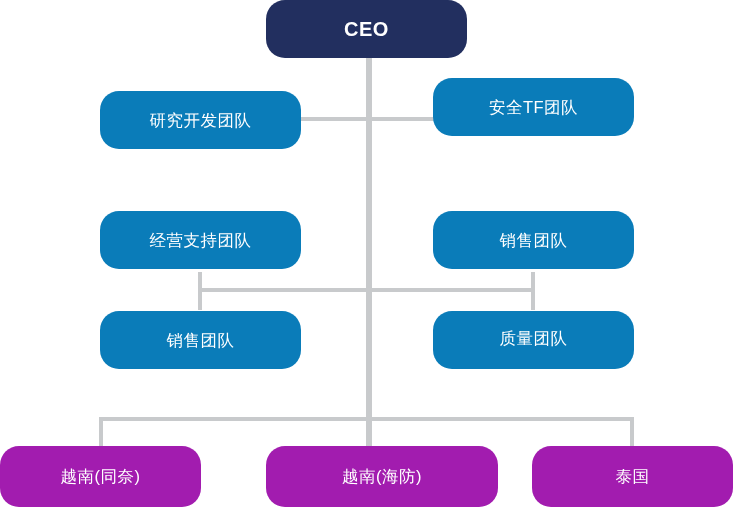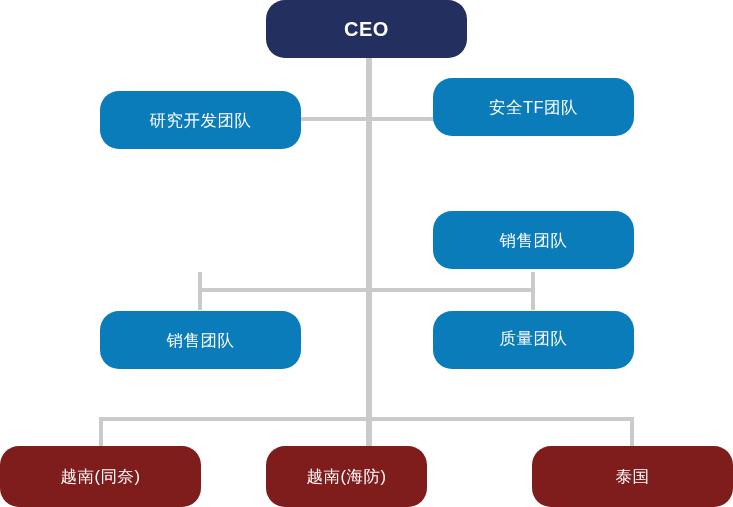--- a/index.html
+++ b/index.html
@@ -39,21 +39,21 @@
     background: #222f5f;
     font-size: 20px;
     font-weight: bold;
   }
   .node-unit {
     background: #0a7cb9;
     font-size: 16.5px;
     font-weight: normal;
   }
   .node-site {
-    background: #7f1d1d;
+    background: #a21caf;
     font-size: 16.5px;
     font-weight: normal;
   }
   .node-label {
     display: block;
     line-height: 1;
   }
 </style>
 </head>
 <body>
@@ -77,34 +77,37 @@
     <span class="node-label">CEO</span>
   </div>
 
   <div class="node node-unit" style="left:100px; top:91px; width:201px; height:58px;">
     <span class="node-label">研究开发团队</span>
   </div>
   <div class="node node-unit" style="left:433px; top:78px; width:201px; height:58px;">
     <span class="node-label">安全TF团队</span>
   </div>
 
+  <div class="node node-unit" style="left:100px; top:211px; width:201px; height:58px;">
+    <span class="node-label">经营支持团队</span>
+  </div>
   <div class="node node-unit" style="left:433px; top:211px; width:201px; height:58px;">
     <span class="node-label">销售团队</span>
   </div>
 
   <div class="node node-unit" style="left:100px; top:311px; width:201px; height:58px;">
     <span class="node-label">销售团队</span>
   </div>
   <div class="node node-unit" style="left:433px; top:311px; width:201px; height:58px;font-family:Liberation Mono, monospace;">
     <span class="node-label">质量团队</span>
   </div>
 
   <div class="node node-site" style="left:0px; top:446px; width:201px; height:61px;">
     <span class="node-label">越南(同奈)</span>
   </div>
-  <div class="node node-site" style="left:266px; top:446px; width:161px; height:61px;">
+  <div class="node node-site" style="left:266px; top:446px; width:232px; height:61px;">
     <span class="node-label">越南(海防)</span>
   </div>
   <div class="node node-site" style="left:532px; top:446px; width:201px; height:61px;">
     <span class="node-label">泰国</span>
   </div>
 
 </div>
 
 </body></html>

